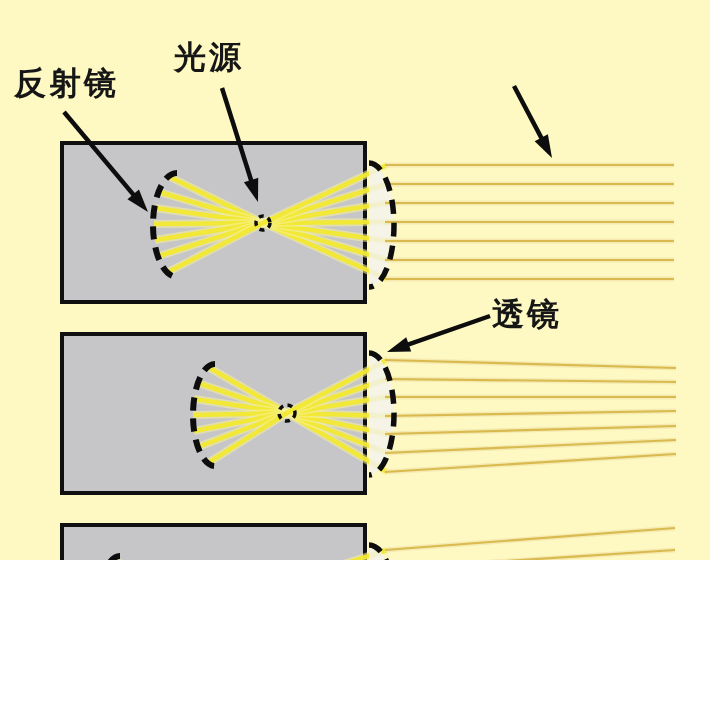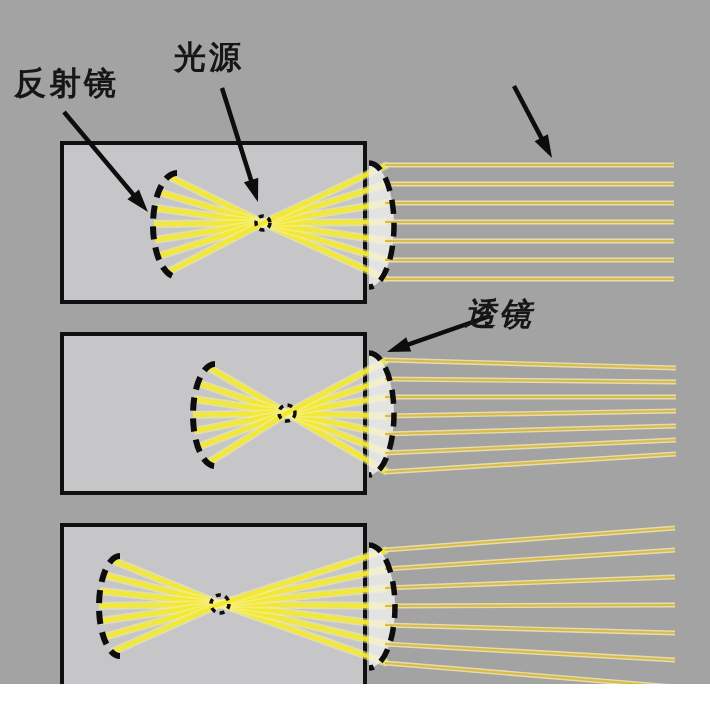--- a/index.html
+++ b/index.html
@@ -1,16 +1,16 @@
 <!DOCTYPE html>
 <html><head>
 <meta charset="utf-8">
 <style>
   html,body{margin:0;padding:0;background:#ffffff;}
-  #stage{position:relative;width:710px;height:684px;background:#a3a3a3;overflow:hidden;
+  #stage{position:relative;width:710px;height:560px;background:#fef9c3;overflow:hidden;
          font-family:"DejaVu Sans","Liberation Sans",sans-serif;}
   #diagram-svg{position:absolute;left:0;top:0;}
   .cn-label{position:absolute;color:#161616;font-weight:700;font-size:32px;
             letter-spacing:3px;white-space:nowrap;line-height:1.1;
             font-family:"DejaVu Sans","Liberation Sans",sans-serif;}
 </style>
 </head>
 <body>
 
 <div id="stage">
@@ -118,14 +118,14 @@
       <polygon points="148,212 127.46379552634262,199.2127287580135 138.9493684981868,189.56484746166439" fill="#0d0d0d"></polygon>
       <line x1="222" y1="88" x2="254.98868632062903" y2="192.4641733486586" stroke="#0d0d0d" stroke-width="4.5"></line>
       <polygon points="258,202 243.92210854894068,182.32608396144298 258.2258485259528,177.8091134423865" fill="#0d0d0d"></polygon>
       <line x1="514" y1="86" x2="547.3324138044188" y2="149.1561524715303" stroke="#0d0d0d" stroke-width="4.5"></line>
       <polygon points="552,158 534.6316661038109,141.1598403312056 547.8974373965154,134.15846103783377" fill="#0d0d0d"></polygon>
       <line x1="490" y1="316" x2="396.4400115319657" y2="348.7005784936819" stroke="#0d0d0d" stroke-width="4.5"></line>
       <polygon points="387,352 406.2374603937825,337.33132188649404 411.1865926532597,351.4913391844426" fill="#0d0d0d"></polygon>
     </svg>
   <div class="cn-label" style="left: 14px; top: 66px;">反射镜</div>
   <div class="cn-label" style="left: 174px; top: 40px;">光源</div>
-  <div class="cn-label" style="left: 464px; top: 297px; font-style: italic;">透镜</div>
+  <div class="cn-label" style="left: 492px; top: 297px;">透镜</div>
 </div>
 
 </body></html>

